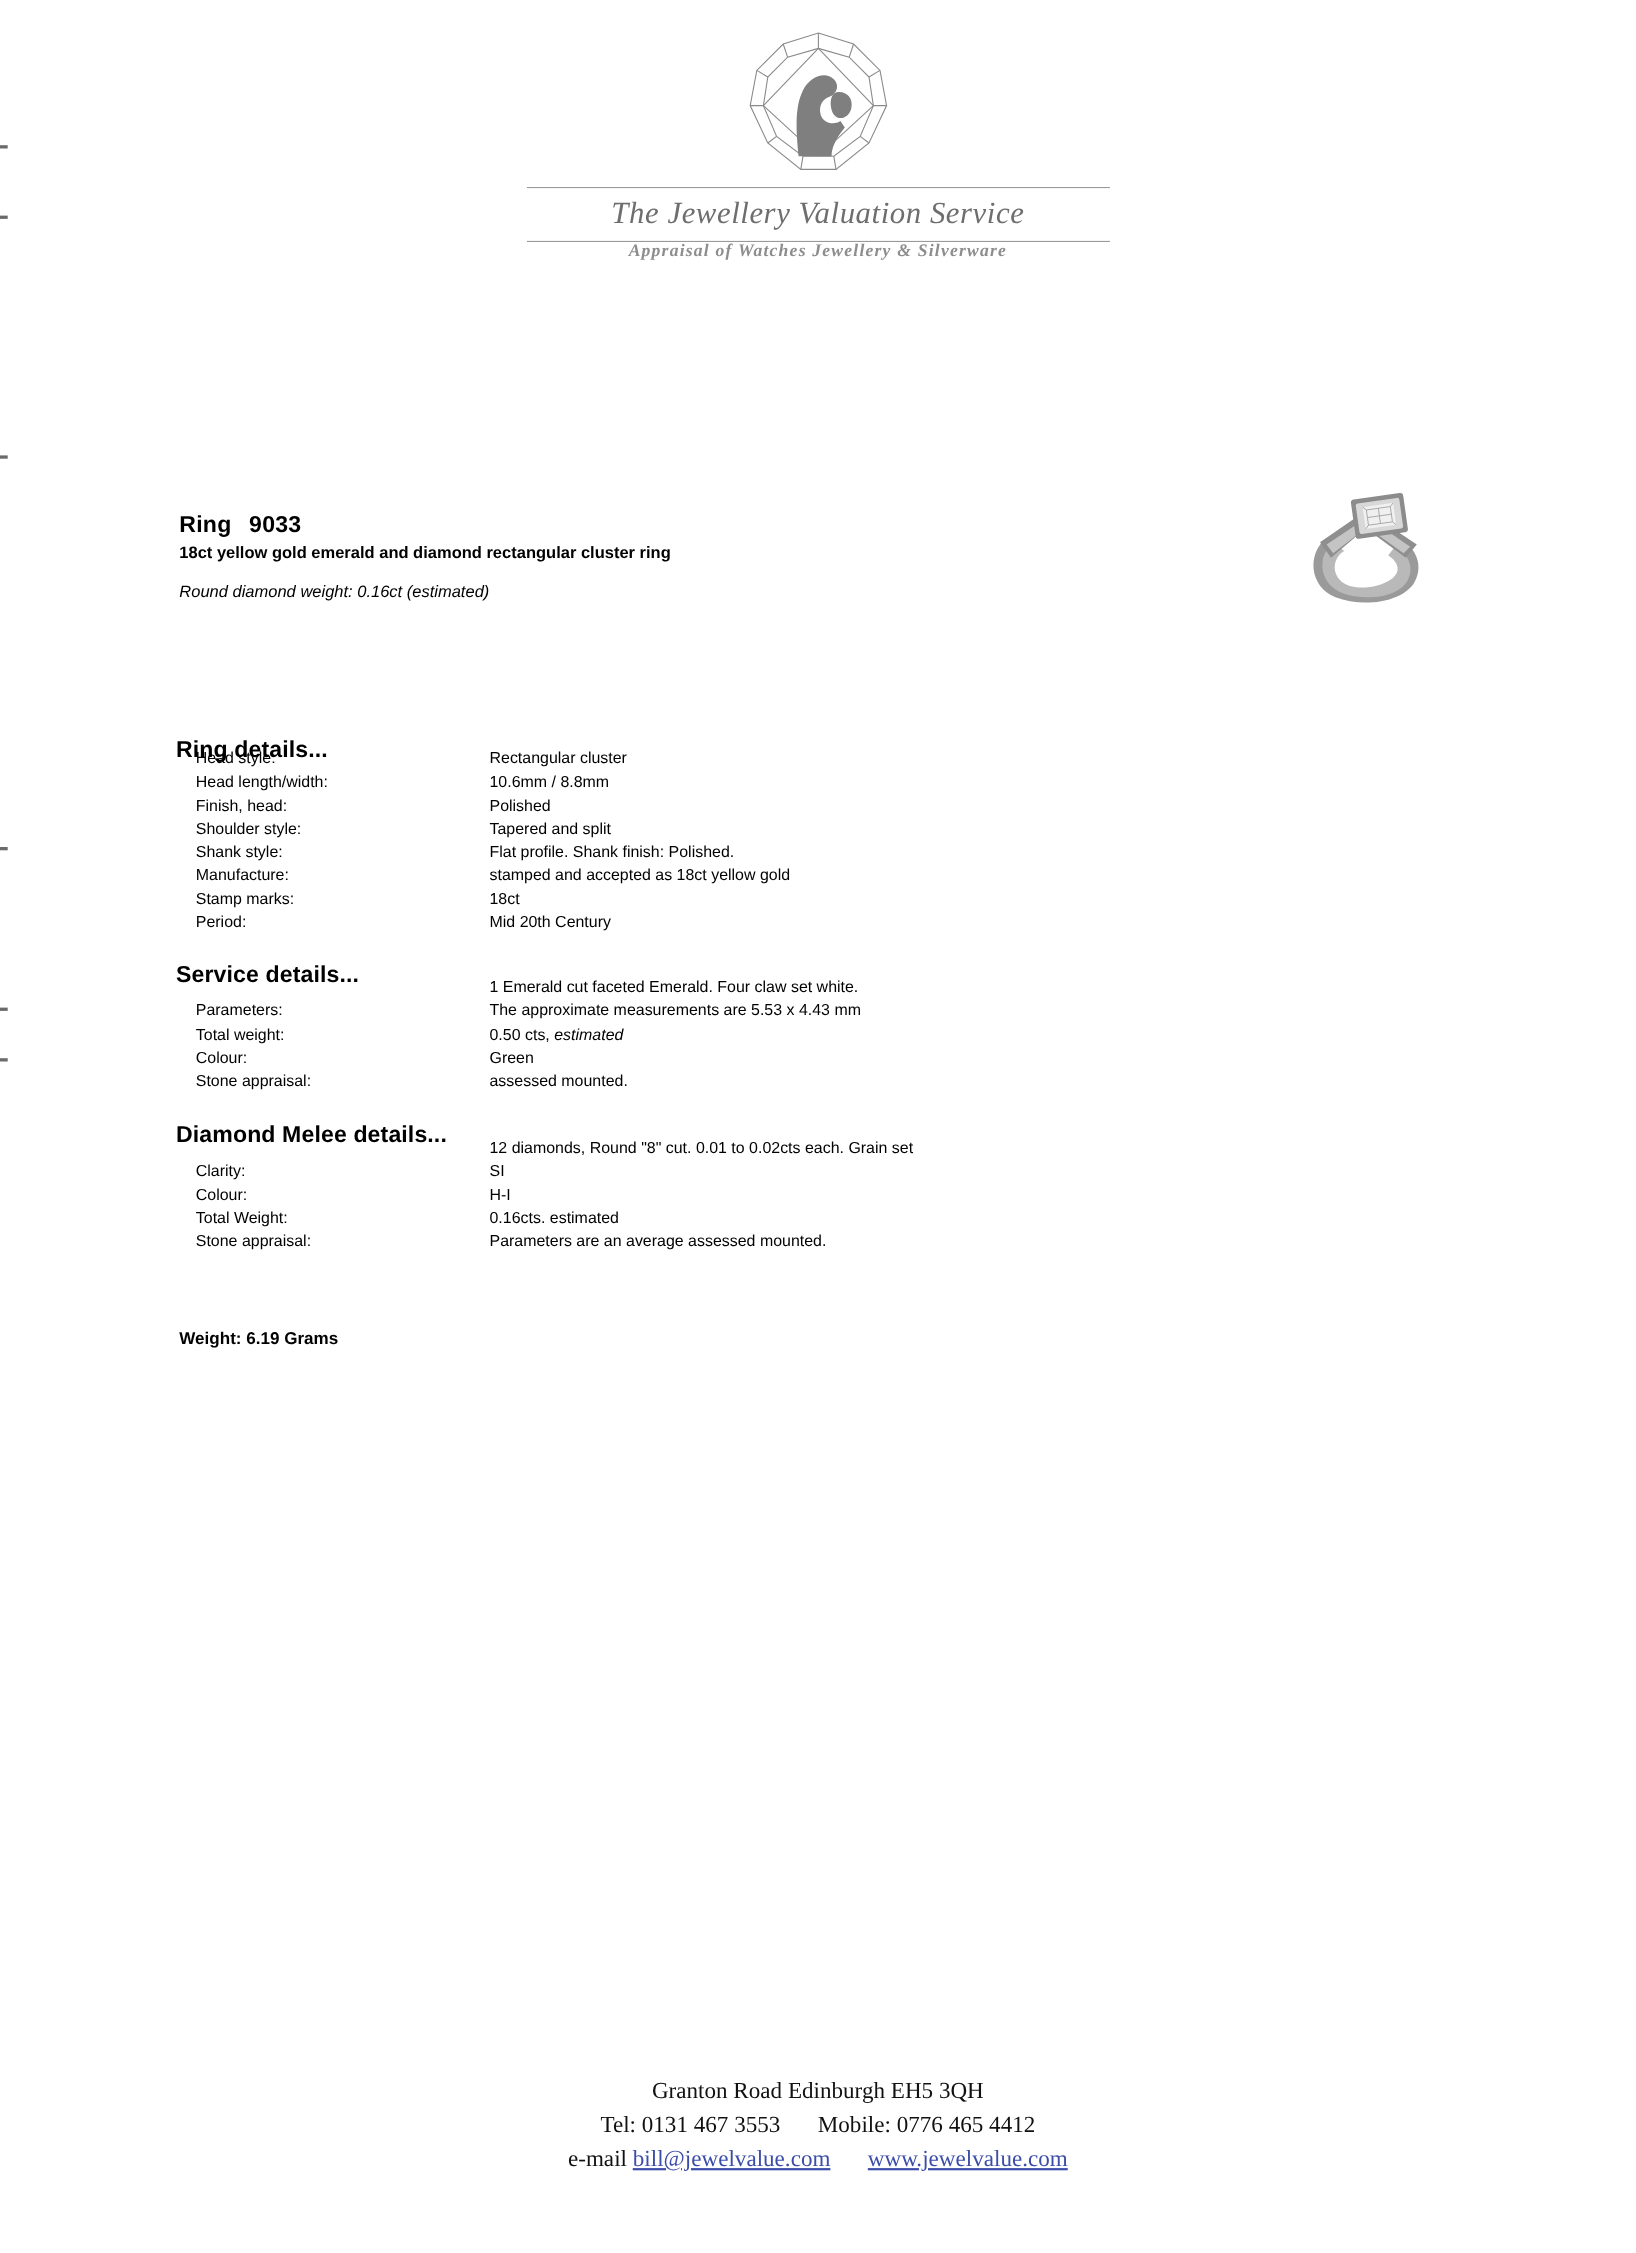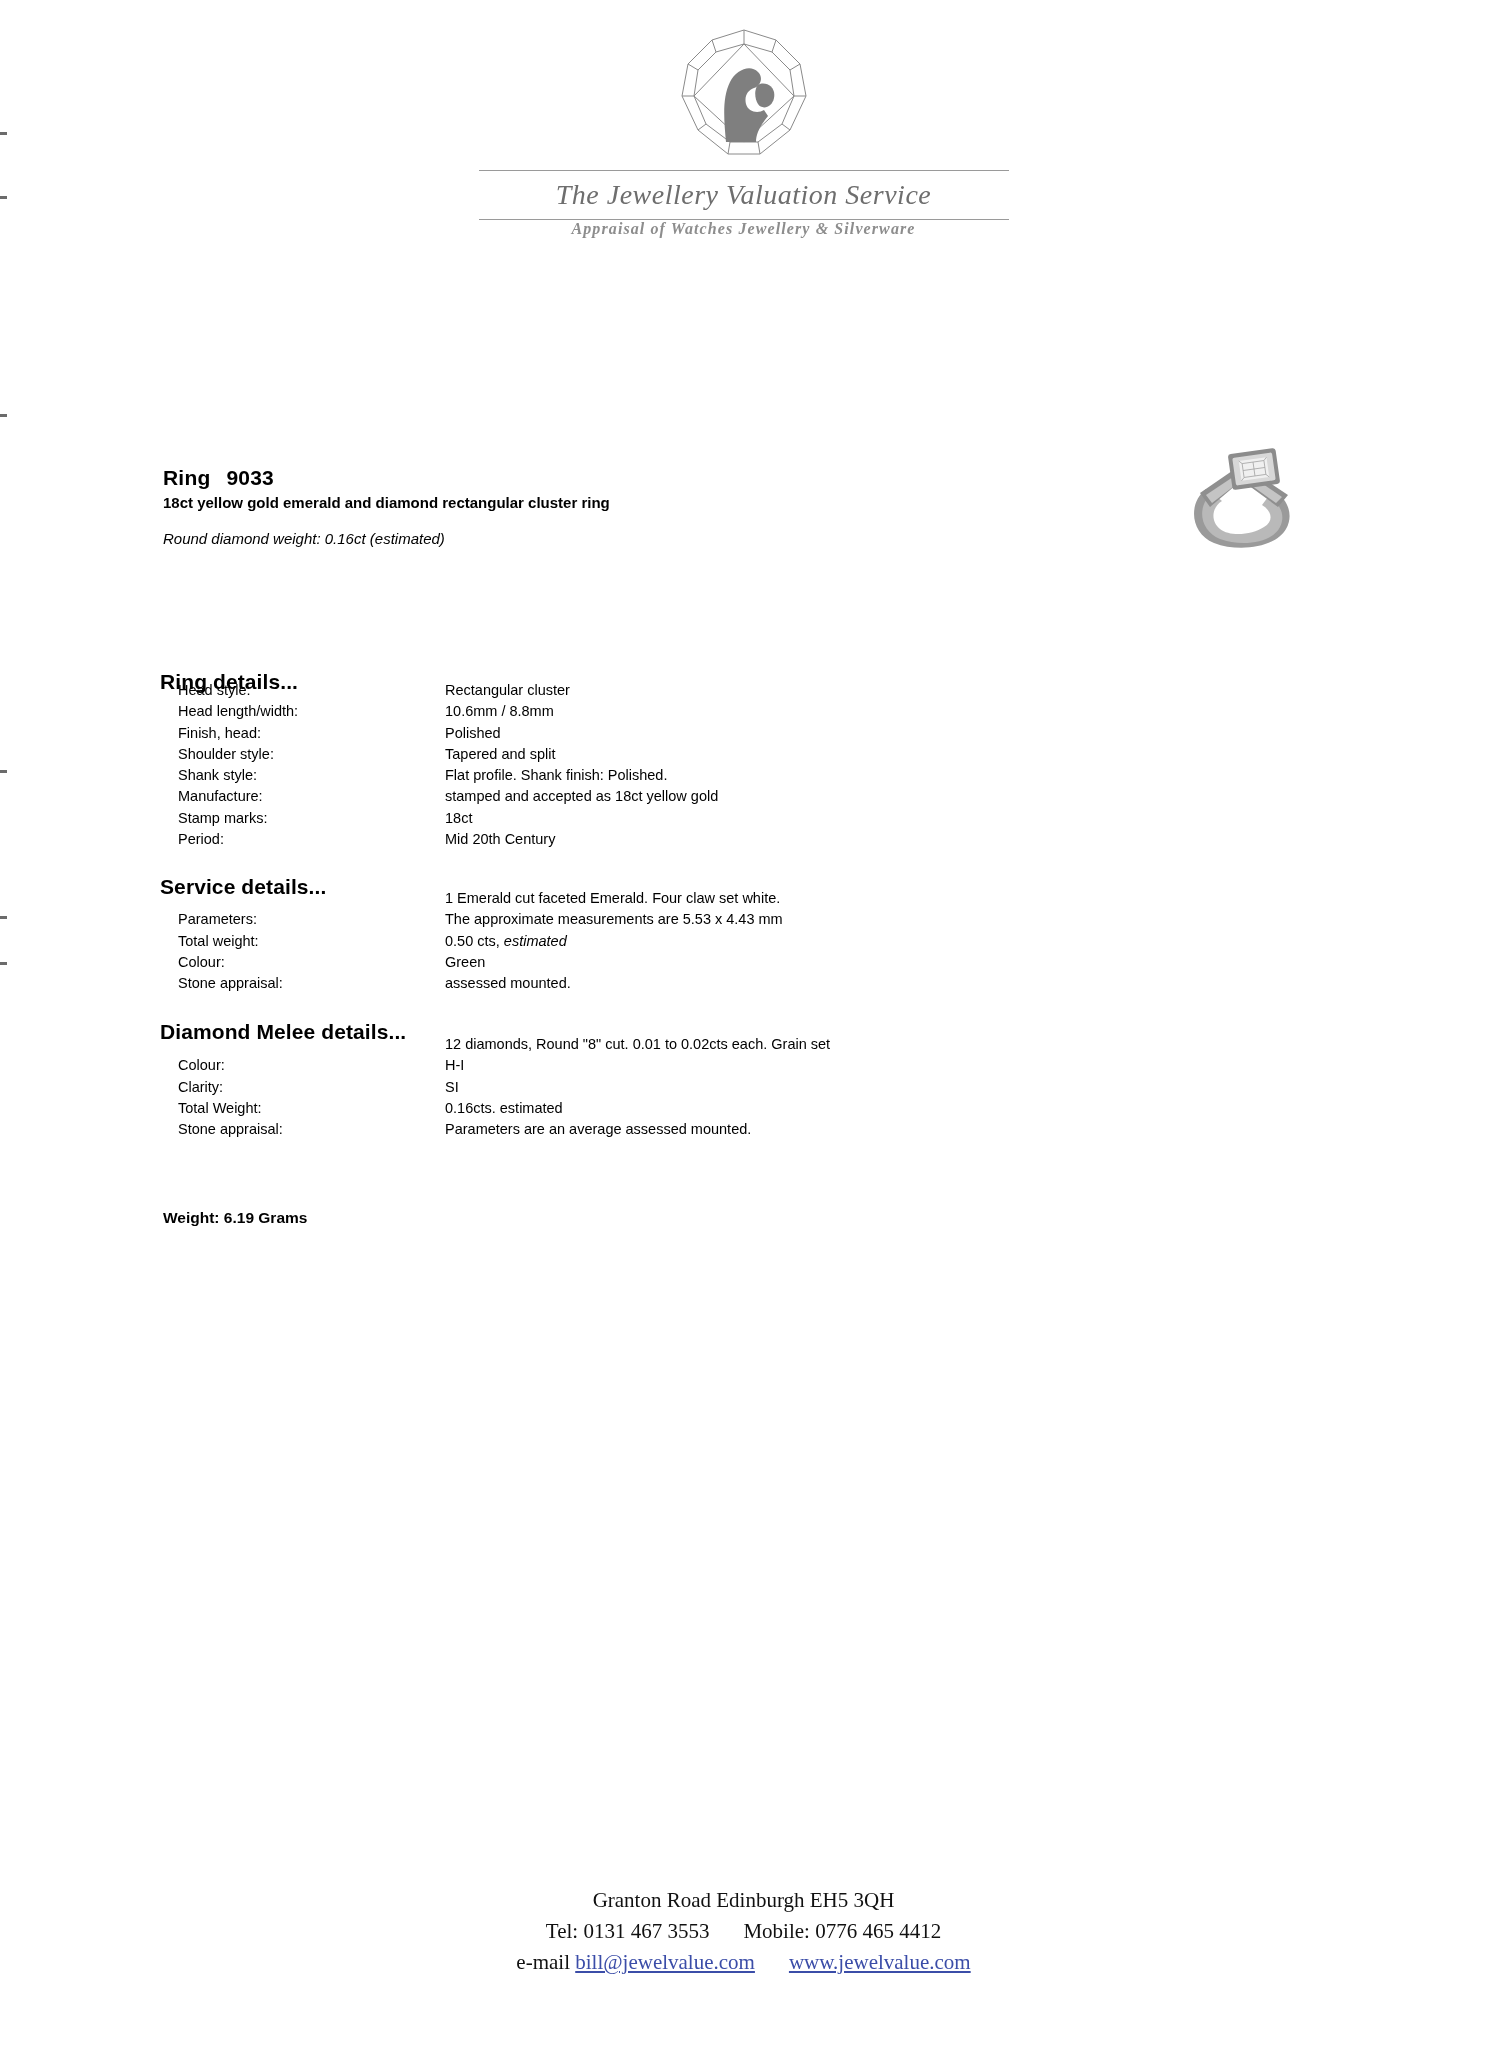--- a/index.html
+++ b/index.html
@@ -286,24 +286,24 @@
     </span>
     <span class="row">
       <span class="lbl">Stone appraisal:</span><span class="val">assessed mounted.</span>
     </span>
   </div>
 
   <div class="sec-head" style="top:1000px;">Diamond Melee details...</div>
   <div class="rows" style="top:1034px;">
     <span class="full-row">12 diamonds, Round "8" cut. 0.01 to 0.02cts each. Grain set</span>
     <span class="row">
+      <span class="lbl">Clarity:</span><span class="val">SI</span>
+    </span>
+    <span class="row">
       <span class="lbl">Colour:</span><span class="val">H-I</span>
-    </span>
-    <span class="row">
-      <span class="lbl">Clarity:</span><span class="val">SI</span>
     </span>
     <span class="row">
       <span class="lbl">Total Weight:</span><span class="val">0.16cts.  estimated</span>
     </span>
     <span class="row">
       <span class="lbl">Stone appraisal:</span><span class="val">Parameters are an average assessed mounted.</span>
     </span>
   </div>
 
   <div class="weight-line">Weight: 6.19 Grams</div>

